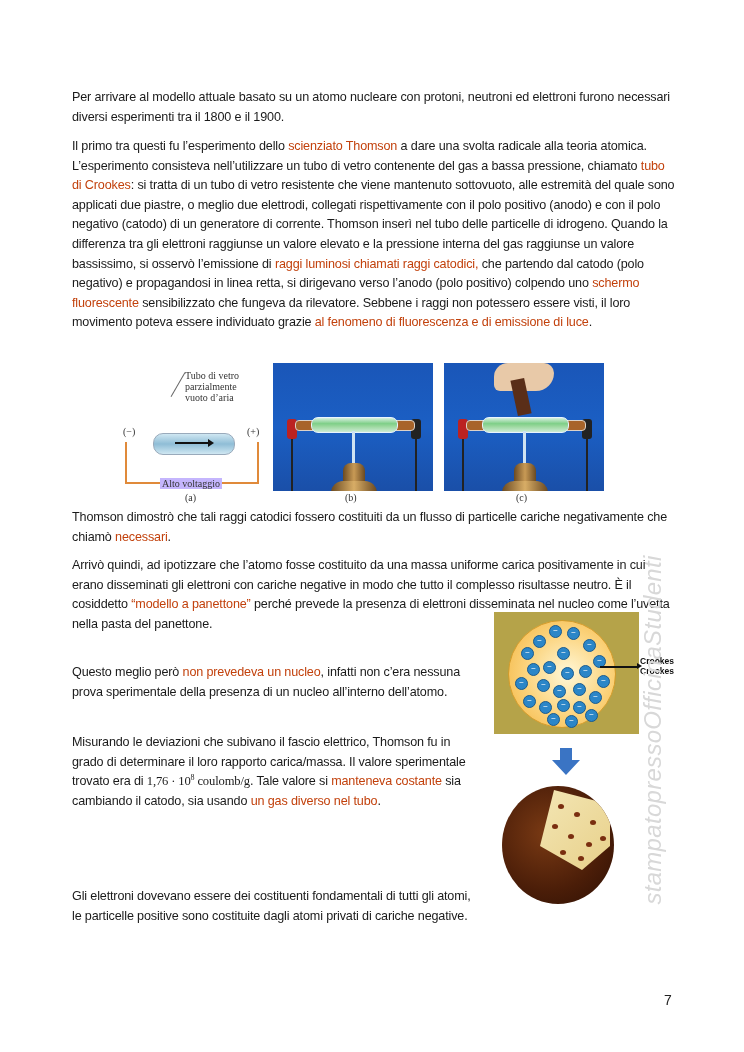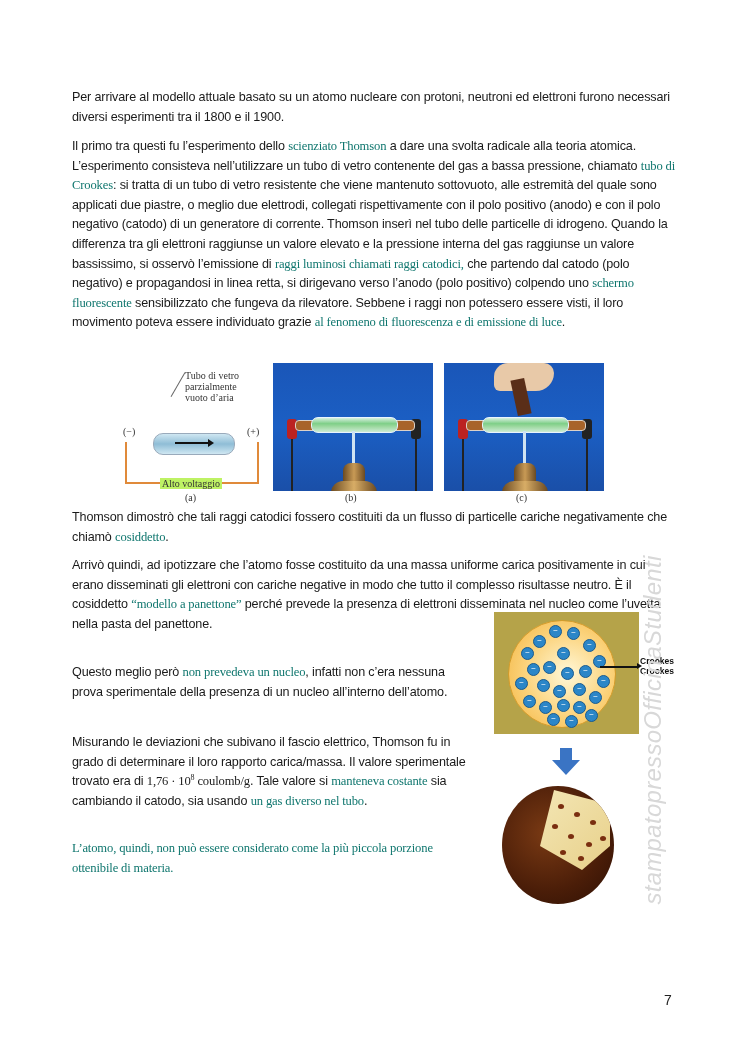--- a/index.html
+++ b/index.html
@@ -2,21 +2,21 @@
 <html><head>
 <meta charset="utf-8">
 <style>
   html, body { margin: 0; padding: 0; background: #ffffff; }
   body { width: 744px; height: 1052px; position: relative; overflow: hidden;
          font-family: "Liberation Sans", sans-serif; color: #1a1a1a; }
   .page { position: absolute; left: 0; top: 0; width: 744px; height: 1052px; background: #fff; }
   .para { position: absolute; left: 72px; font-size: 12.6px; line-height: 19.6px; letter-spacing: -0.15px; margin: 0; }
   .full { width: 604px; }
   .narrow { width: 400px; }
-  .red { color: #0f766e; font-family: Liberation Serif, serif; }
+  .red { color: #c2410c; }
   .math { font-family: "Liberation Serif", serif; }
   .math-n { font-family: "Liberation Serif", serif; }
   sup { font-size: 8px; line-height: 0; }
 
   
   .fig-a { position: absolute; left: 115px; top: 362px; width: 155px; height: 140px; }
   .fig-photo { position: absolute; top: 363px; width: 160px; height: 128px; background: linear-gradient(180deg,#1a56b8 0%,#1b5fc4 50%,#1a4fa8 100%); overflow: hidden; }
   .fig-b { left: 273px; }
   .fig-c { left: 444px; }
   .fig-caption { position: absolute; top: 492px; font-family: "Liberation Serif", serif; font-size: 10px; color: #333; }
@@ -77,21 +77,21 @@
       <div>Tubo di vetro</div>
       <div>parzialmente</div>
       <div>vuoto d’aria</div>
     </div>
     <div style="position:absolute; left:40px; top:6px; width:28px; height:1px; background:#666; transform:rotate(-60deg); transform-origin:right; left:42px; top:10px;"></div>
     <div class="dg-label" style="left:8px; top:64px;">(−)</div>
     <div class="dg-label" style="left:132px; top:64px;">(+)</div>
     <div class="dg-wire" style="left:10px; top:80px; width:130px; height:40px; border-top:none;"></div>
     <div class="dg-tube"></div>
     <div class="dg-arrow"></div>
-    <div class="dg-label" style="left:45px; top:116px; background:#bef264; padding:0 2px;">Alto voltaggio</div>
+    <div class="dg-label" style="left:45px; top:116px; background:#c4b5fd; padding:0 2px;">Alto voltaggio</div>
     <div class="dg-label" style="left:70px; top:130px;">(a)</div>
   </div>
 
   <div class="fig-photo fig-b">
     <div class="wire-l"></div>
       <div class="wire-r"></div>
     <div class="clip-l"></div>
       <div class="clip-r"></div>
     <div class="tube-end" style="left:22px;"></div>
     <div class="tube-end" style="left:118px;"></div>
@@ -112,42 +112,42 @@
     <div class="tube"></div>
     <div class="hand"></div>
     <div class="card"></div>
     <div class="stand-rod"></div>
     <div class="stand"></div>
     <div class="stand-base"></div>
   </div>
   <div class="fig-caption" style="left:516px;">(c)</div>
 
   <p class="para full" style="top:508px;">
-    <span>Thomson dimostrò che tali raggi catodici fossero costituiti da un flusso di particelle cariche negativamente che chiamò </span><span class="red">cosiddetto</span><span>.</span>
+    <span>Thomson dimostrò che tali raggi catodici fossero costituiti da un flusso di particelle cariche negativamente che chiamò </span><span class="red">necessari</span><span>.</span>
   </p>
 
   <p class="para" style="top:556px; width:600px;">
     <span>Arrivò quindi, ad ipotizzare che l’atomo fosse costituito da una massa uniforme carica positivamente in cui erano disseminati gli elettroni con cariche negative in modo che tutto il complesso risultasse neutro. È il cosiddetto </span><span class="red">“modello a panettone”</span><span> perché prevede la presenza di elettroni disseminata nel nucleo come l’uvetta nella pasta del panettone.</span>
   </p>
   <style>
     
   </style>
 
   <p class="para narrow" style="top:663px;">
     <span>Questo meglio però </span><span class="red">non prevedeva un nucleo</span><span>, infatti non c’era nessuna prova sperimentale della presenza di un nucleo all’interno dell’atomo.</span>
   </p>
 
   <p class="para narrow" style="top:733px;">
     <span>Misurando le deviazioni che subivano il fascio elettrico, Thomson fu in grado di determinare il loro rapporto carica/massa. Il valore sperimentale trovato era di </span><span class="math-n">1,76 · 10</span><sup class="math-n">8</sup><span class="math"> coulomb/g</span><span>. Tale valore si </span><span class="red">manteneva costante</span><span> sia cambiando il catodo, sia usando </span><span class="red">un gas diverso nel tubo</span><span>.</span>
   </p>
 
-  <p class="para narrow red" style="top:839px;">
-    <span>L’atomo, quindi, non può essere considerato come la più piccola porzione ottenibile di materia.</span>
-  </p>
-
+
+  <p class="para narrow" style="top:887px;">
+    <span>Gli elettroni dovevano essere dei costituenti fondamentali di tutti gli atomi, le particelle positive sono costituite dagli atomi privati di cariche negative.</span>
+  </p>
 
   <div class="pud-box">
     <div class="pud-circle">
       <div class="e" style="left:40px; top:4px;">−</div>
       <div class="e" style="left:58px; top:6px;">−</div>
       <div class="e" style="left:24px; top:14px;">−</div>
       <div class="e" style="left:74px; top:18px;">−</div>
       <div class="e" style="left:12px; top:26px;">−</div>
       <div class="e" style="left:48px; top:26px;">−</div>
       <div class="e" style="left:84px; top:34px;">−</div>

